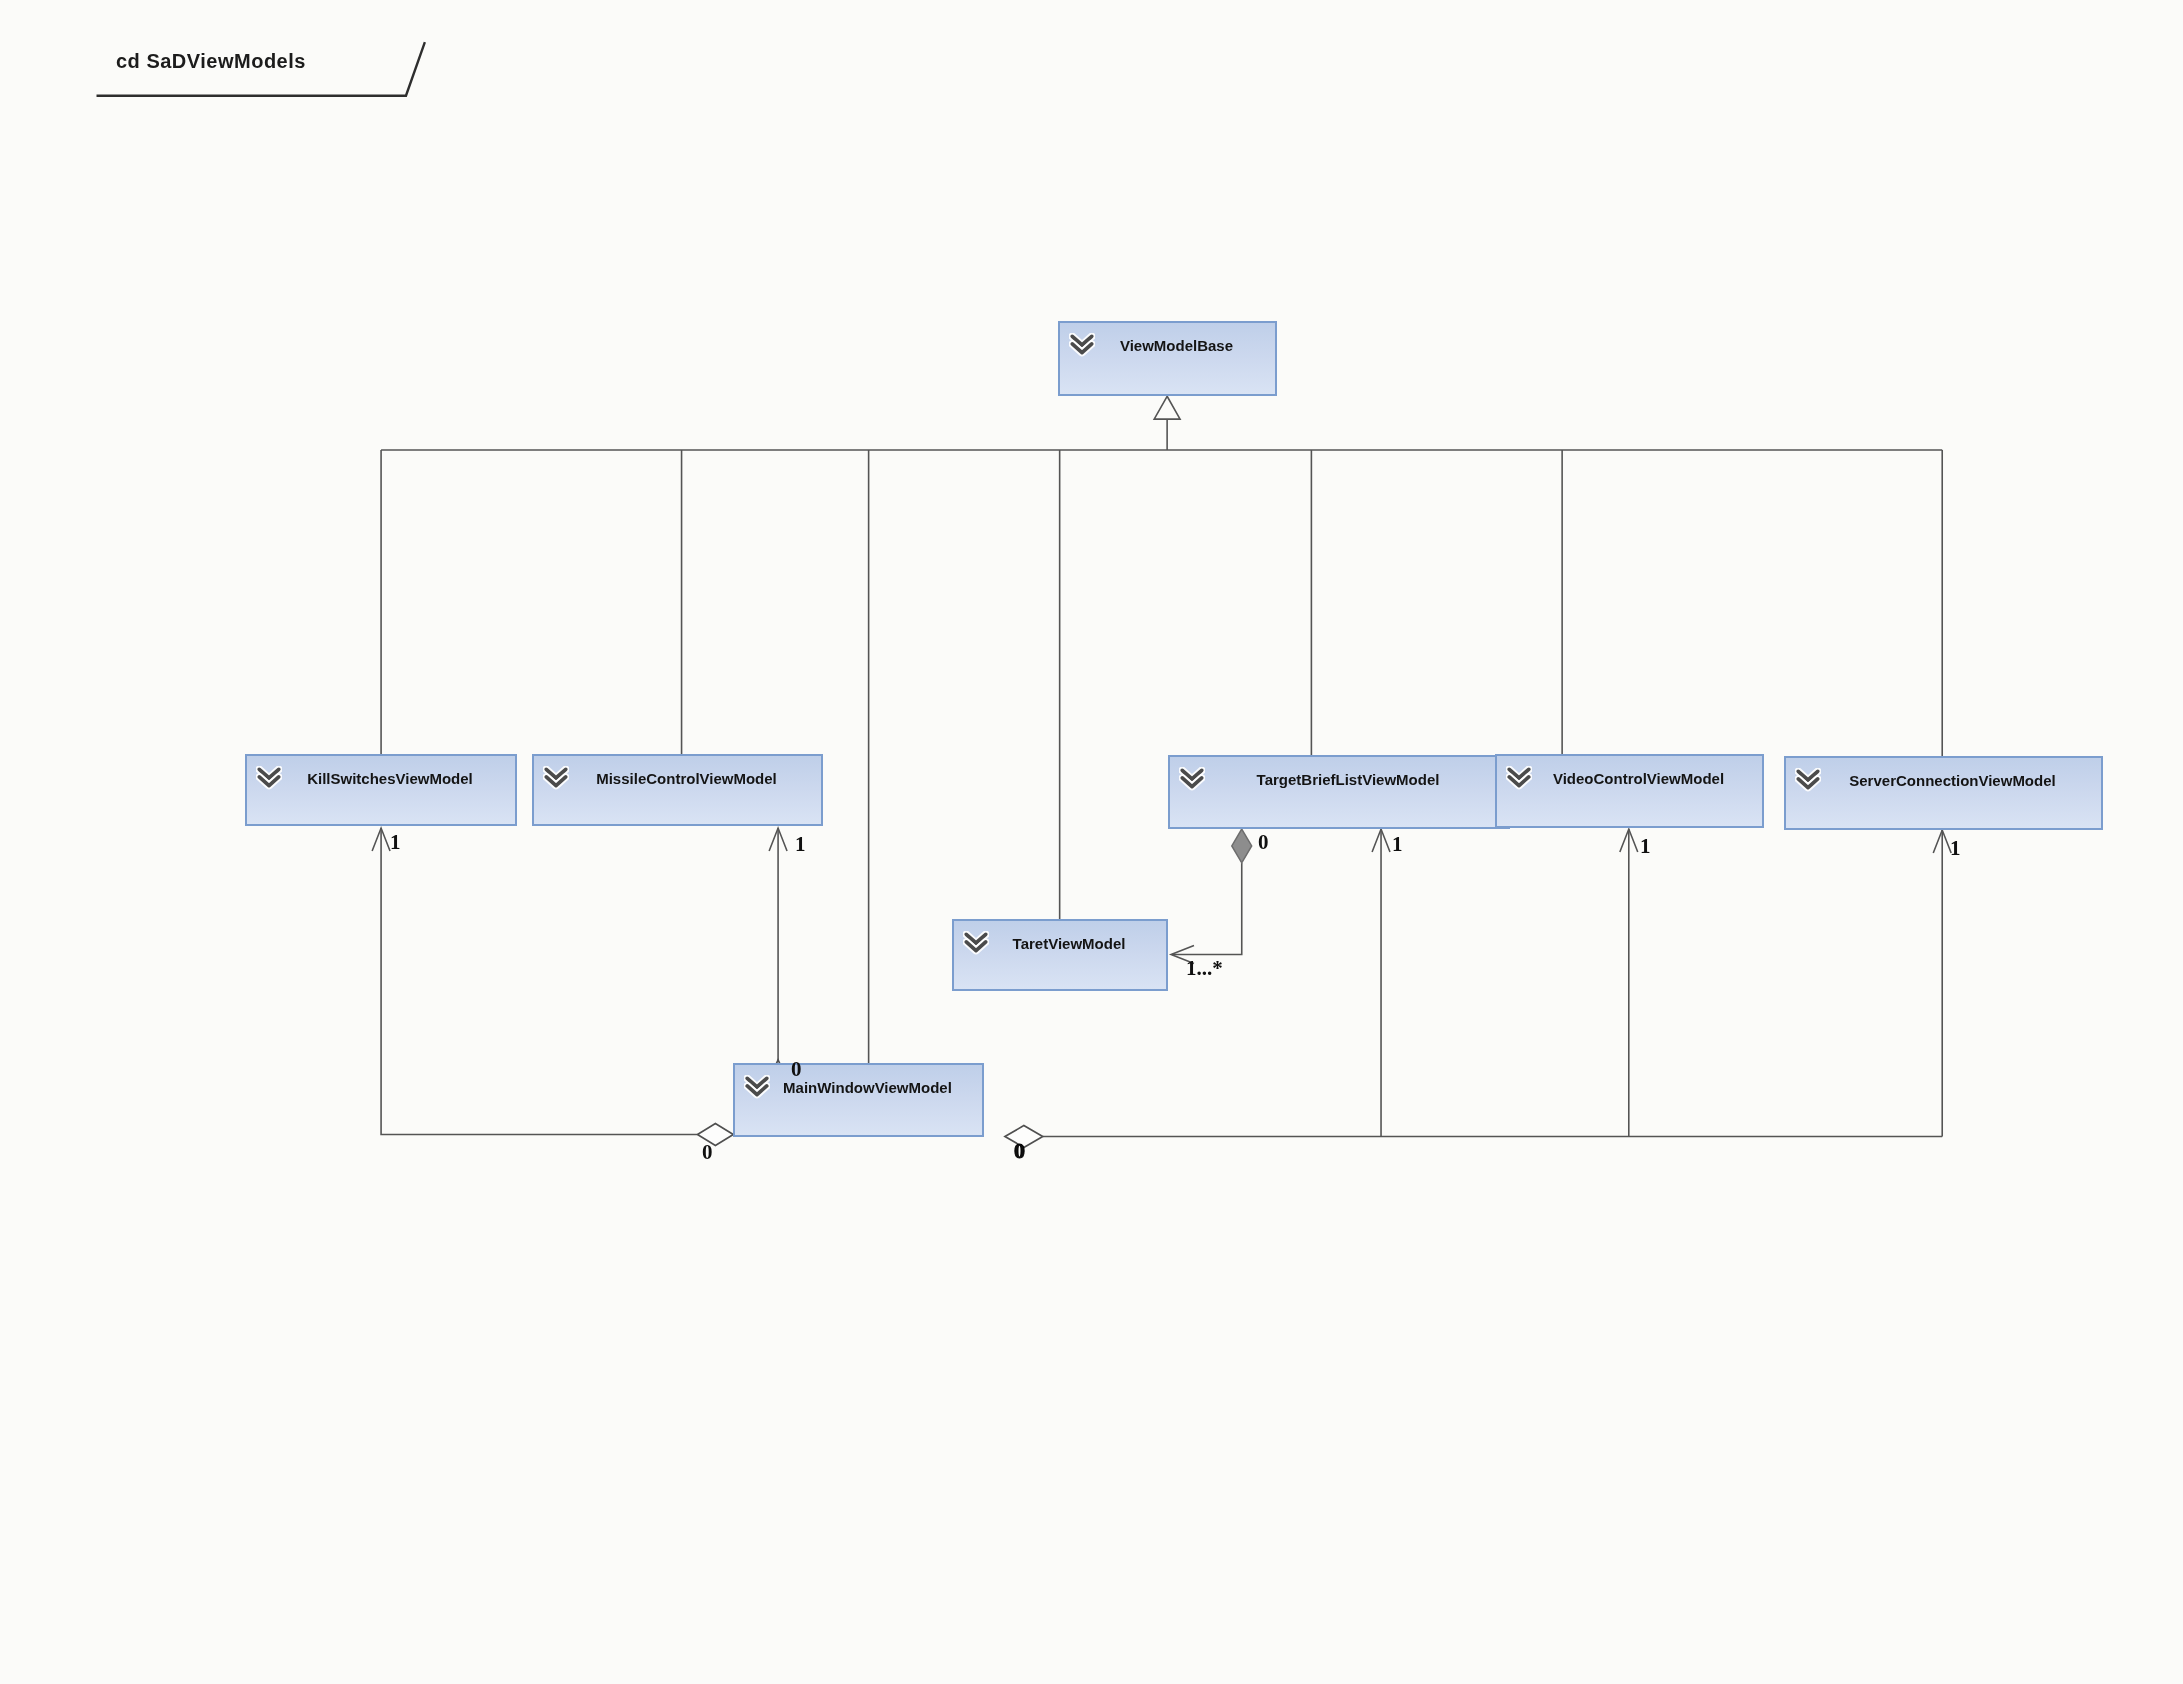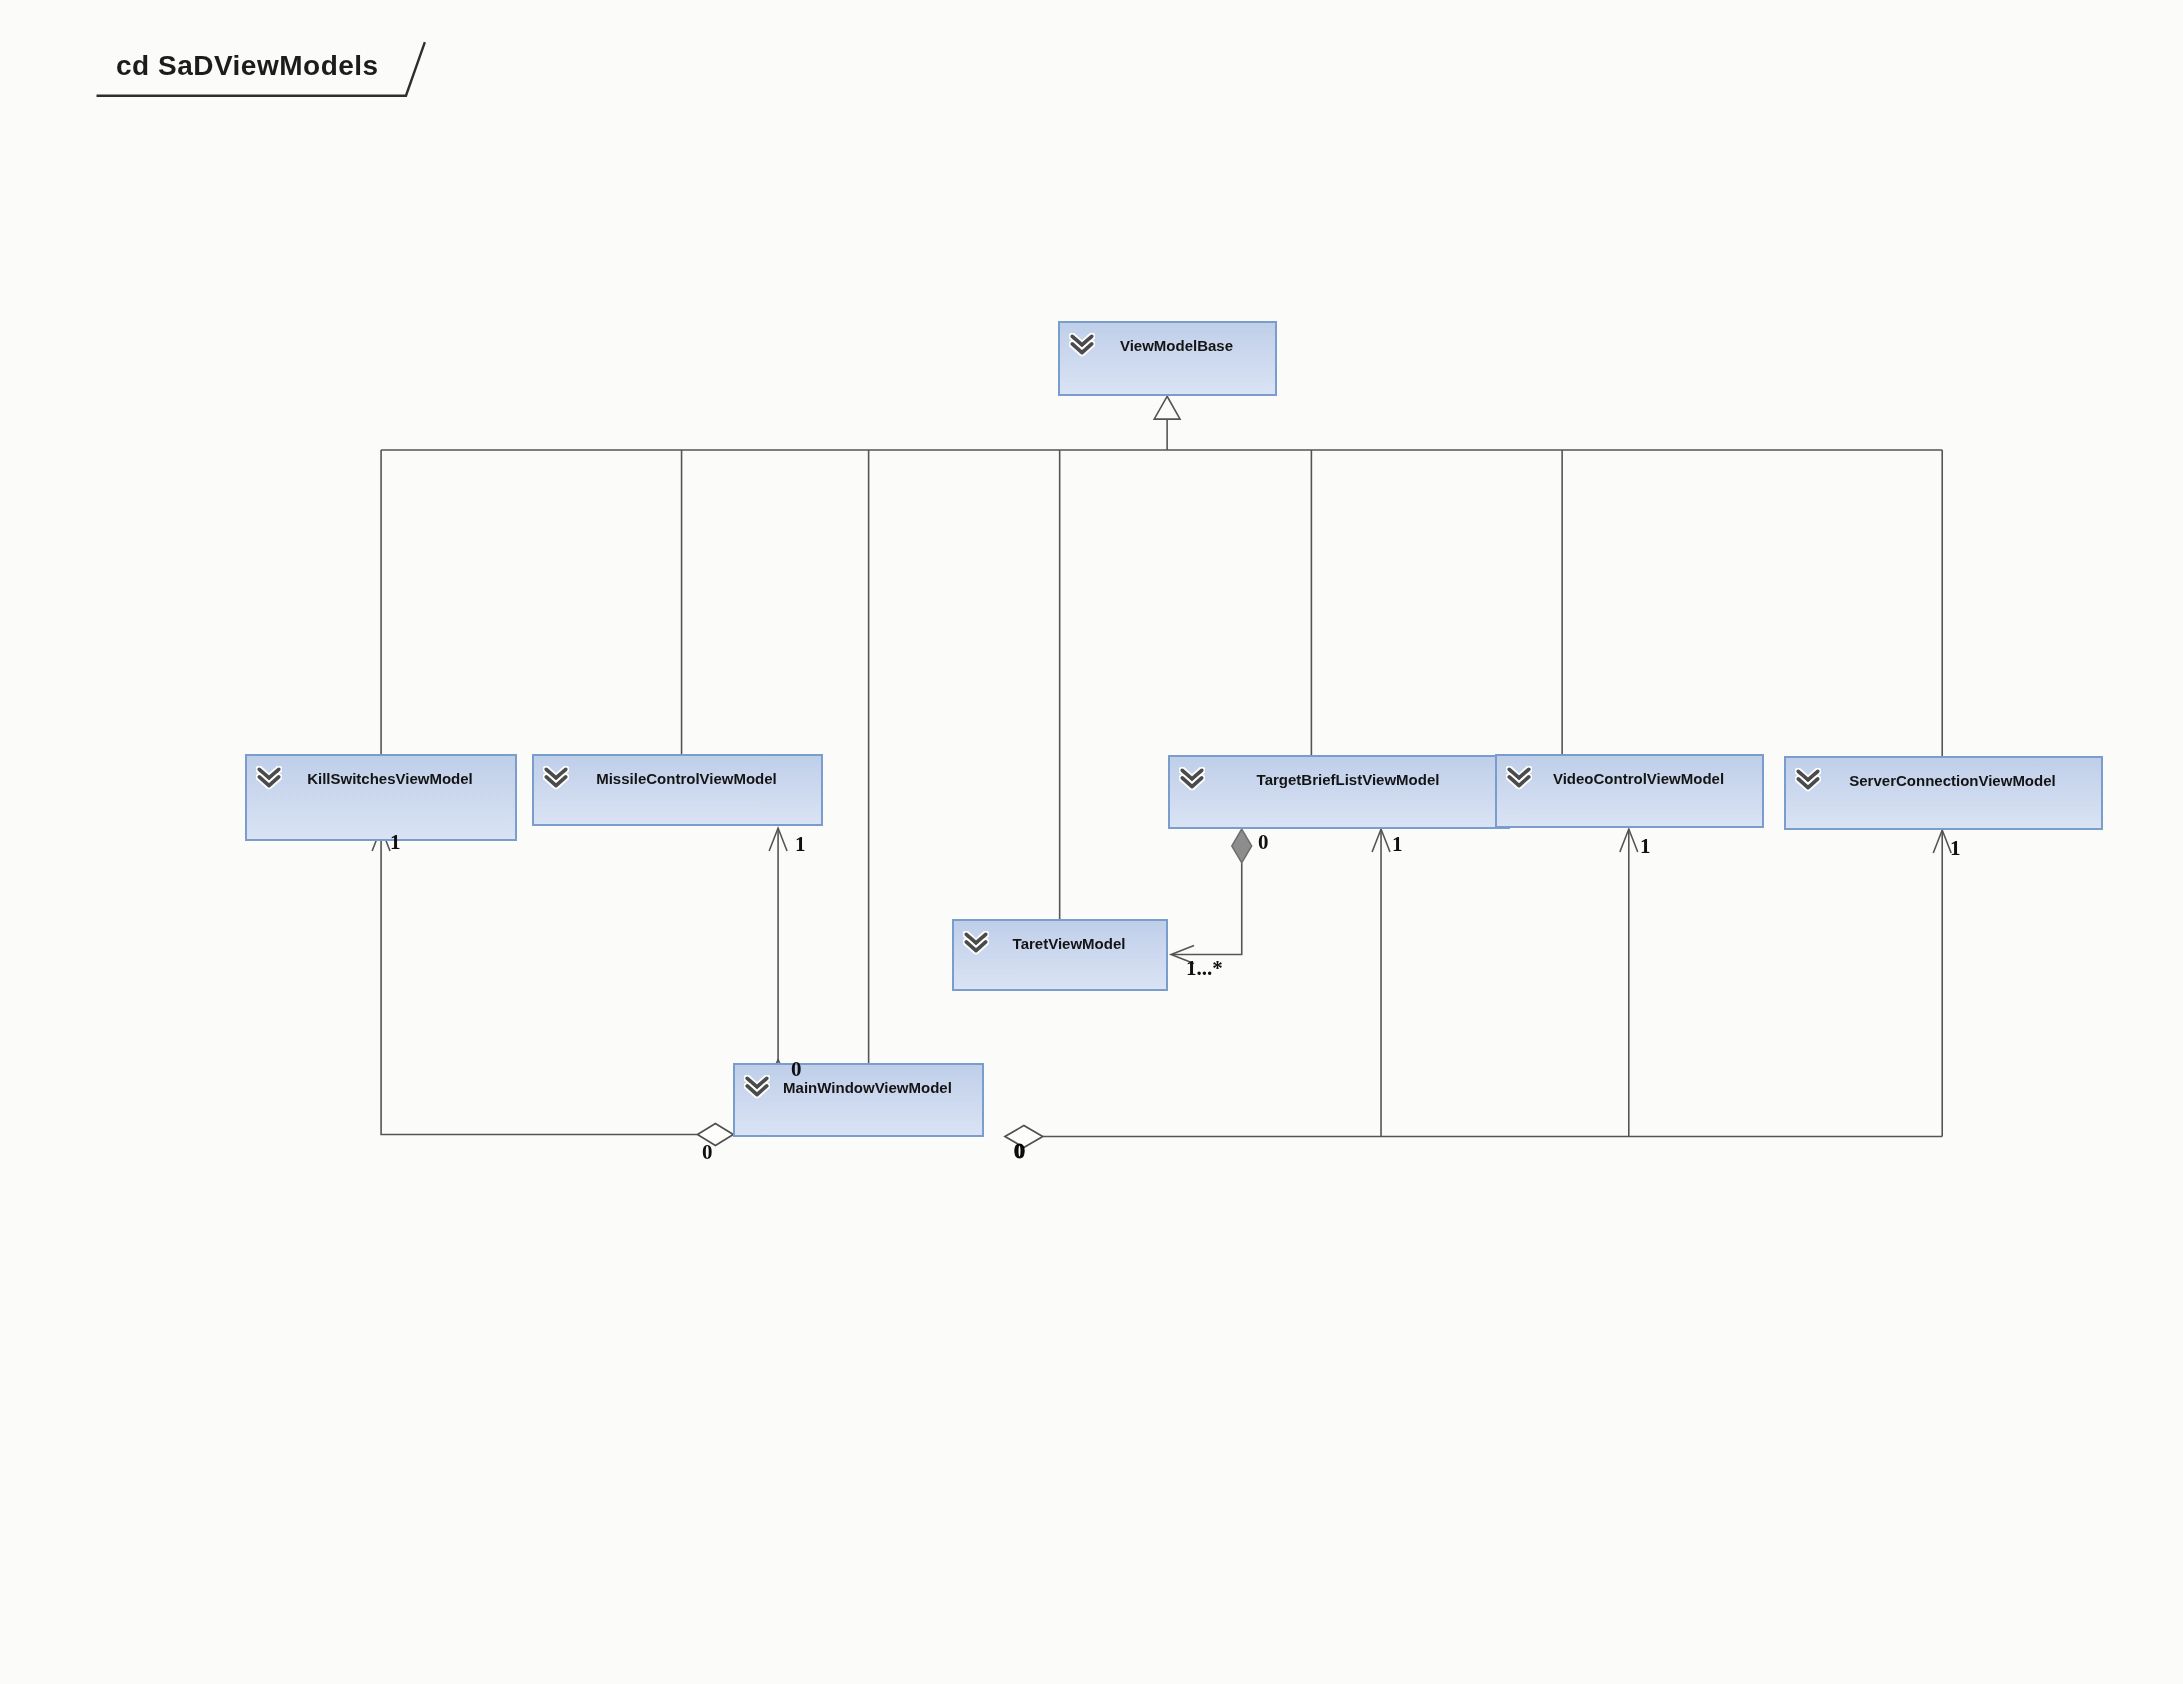--- a/index.html
+++ b/index.html
@@ -11,21 +11,21 @@
     font-family:"Liberation Sans", sans-serif;
   }
   .wires{position:absolute;left:0;top:0;width:2183px;height:1685px;}
   .wire{fill:none;stroke:#545454;stroke-width:1.6;}
   .frameline{fill:none;stroke:#2e2e2e;stroke-width:2.4;}
   .tri{fill:#fbfbf9;stroke:#545454;stroke-width:1.6;}
   .dia-open{fill:#fdfdfc;stroke:#4f4f4f;stroke-width:1.7;}
   .dia-filled{stroke:#6d6d6d;stroke-width:1.5;}
   .frame-title{
     position:absolute;left:116px;top:50px;
-    font-size:28px;font-weight:bold;color:#1c1c1c;letter-spacing:0.5px;
+    font-size:20px;font-weight:bold;color:#1c1c1c;letter-spacing:0.5px;
   }
   .uml-box{
     position:absolute;box-sizing:border-box;
     border:2px solid #7b9dce;
     background:linear-gradient(180deg,#bfcfe9 0%,#ccd8ee 48%,#d9e3f4 100%);
     display:flex;align-items:flex-start;justify-content:center;
     padding-top:14px;
   }
   .uml-name{
     font-size:15px;font-weight:bold;color:#141414;
@@ -104,21 +104,21 @@
       <svg viewBox="0 0 24 22" width="26" height="24">
         <path class="halo" d="M3 3 L12 11 L21 3"></path>
           <path class="blade" d="M3 3 L12 11 L21 3"></path>
         <path class="halo" d="M3 10 L12 18 L21 10"></path>
           <path class="blade" d="M3 10 L12 18 L21 10"></path>
       </svg>
     </span>
     <span class="uml-name">ViewModelBase</span>
   </div>
 
-  <div class="uml-box" style="left:245px;top:754px;width:272px;height:87px">
+  <div class="uml-box" style="left:245px;top:754px;width:272px;height:72px">
     <span class="chev">
       <svg viewBox="0 0 24 22" width="26" height="24">
         <path class="halo" d="M3 3 L12 11 L21 3"></path>
           <path class="blade" d="M3 3 L12 11 L21 3"></path>
         <path class="halo" d="M3 10 L12 18 L21 10"></path>
           <path class="blade" d="M3 10 L12 18 L21 10"></path>
       </svg>
     </span>
     <span class="uml-name">KillSwitchesViewModel</span>
   </div>

